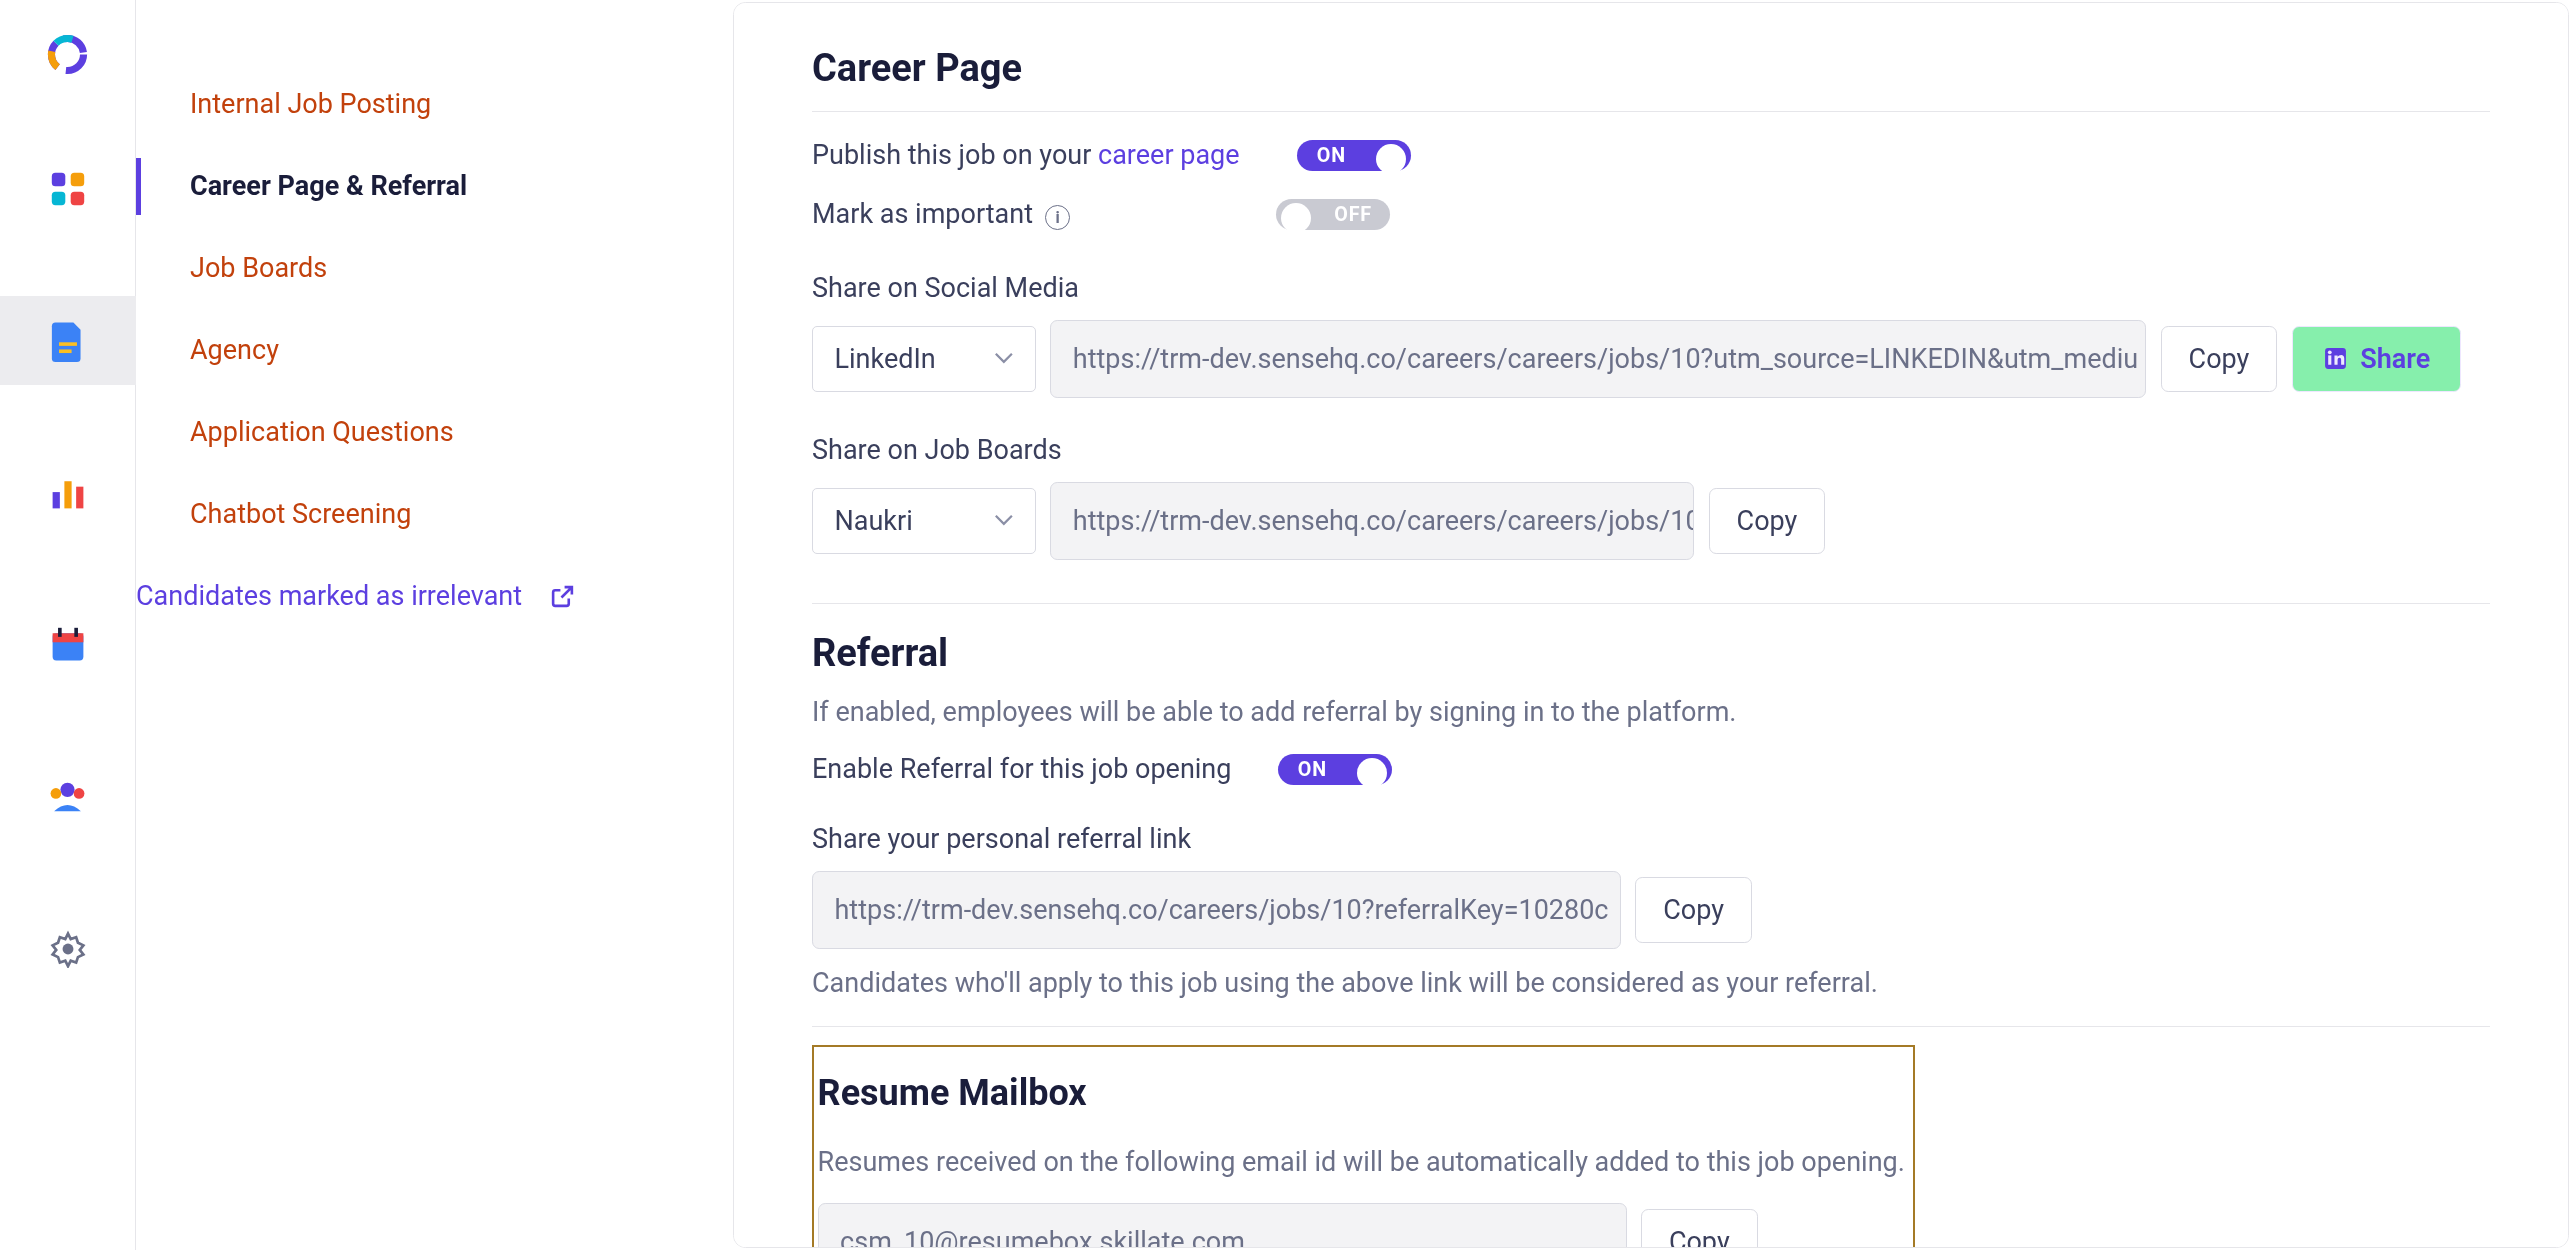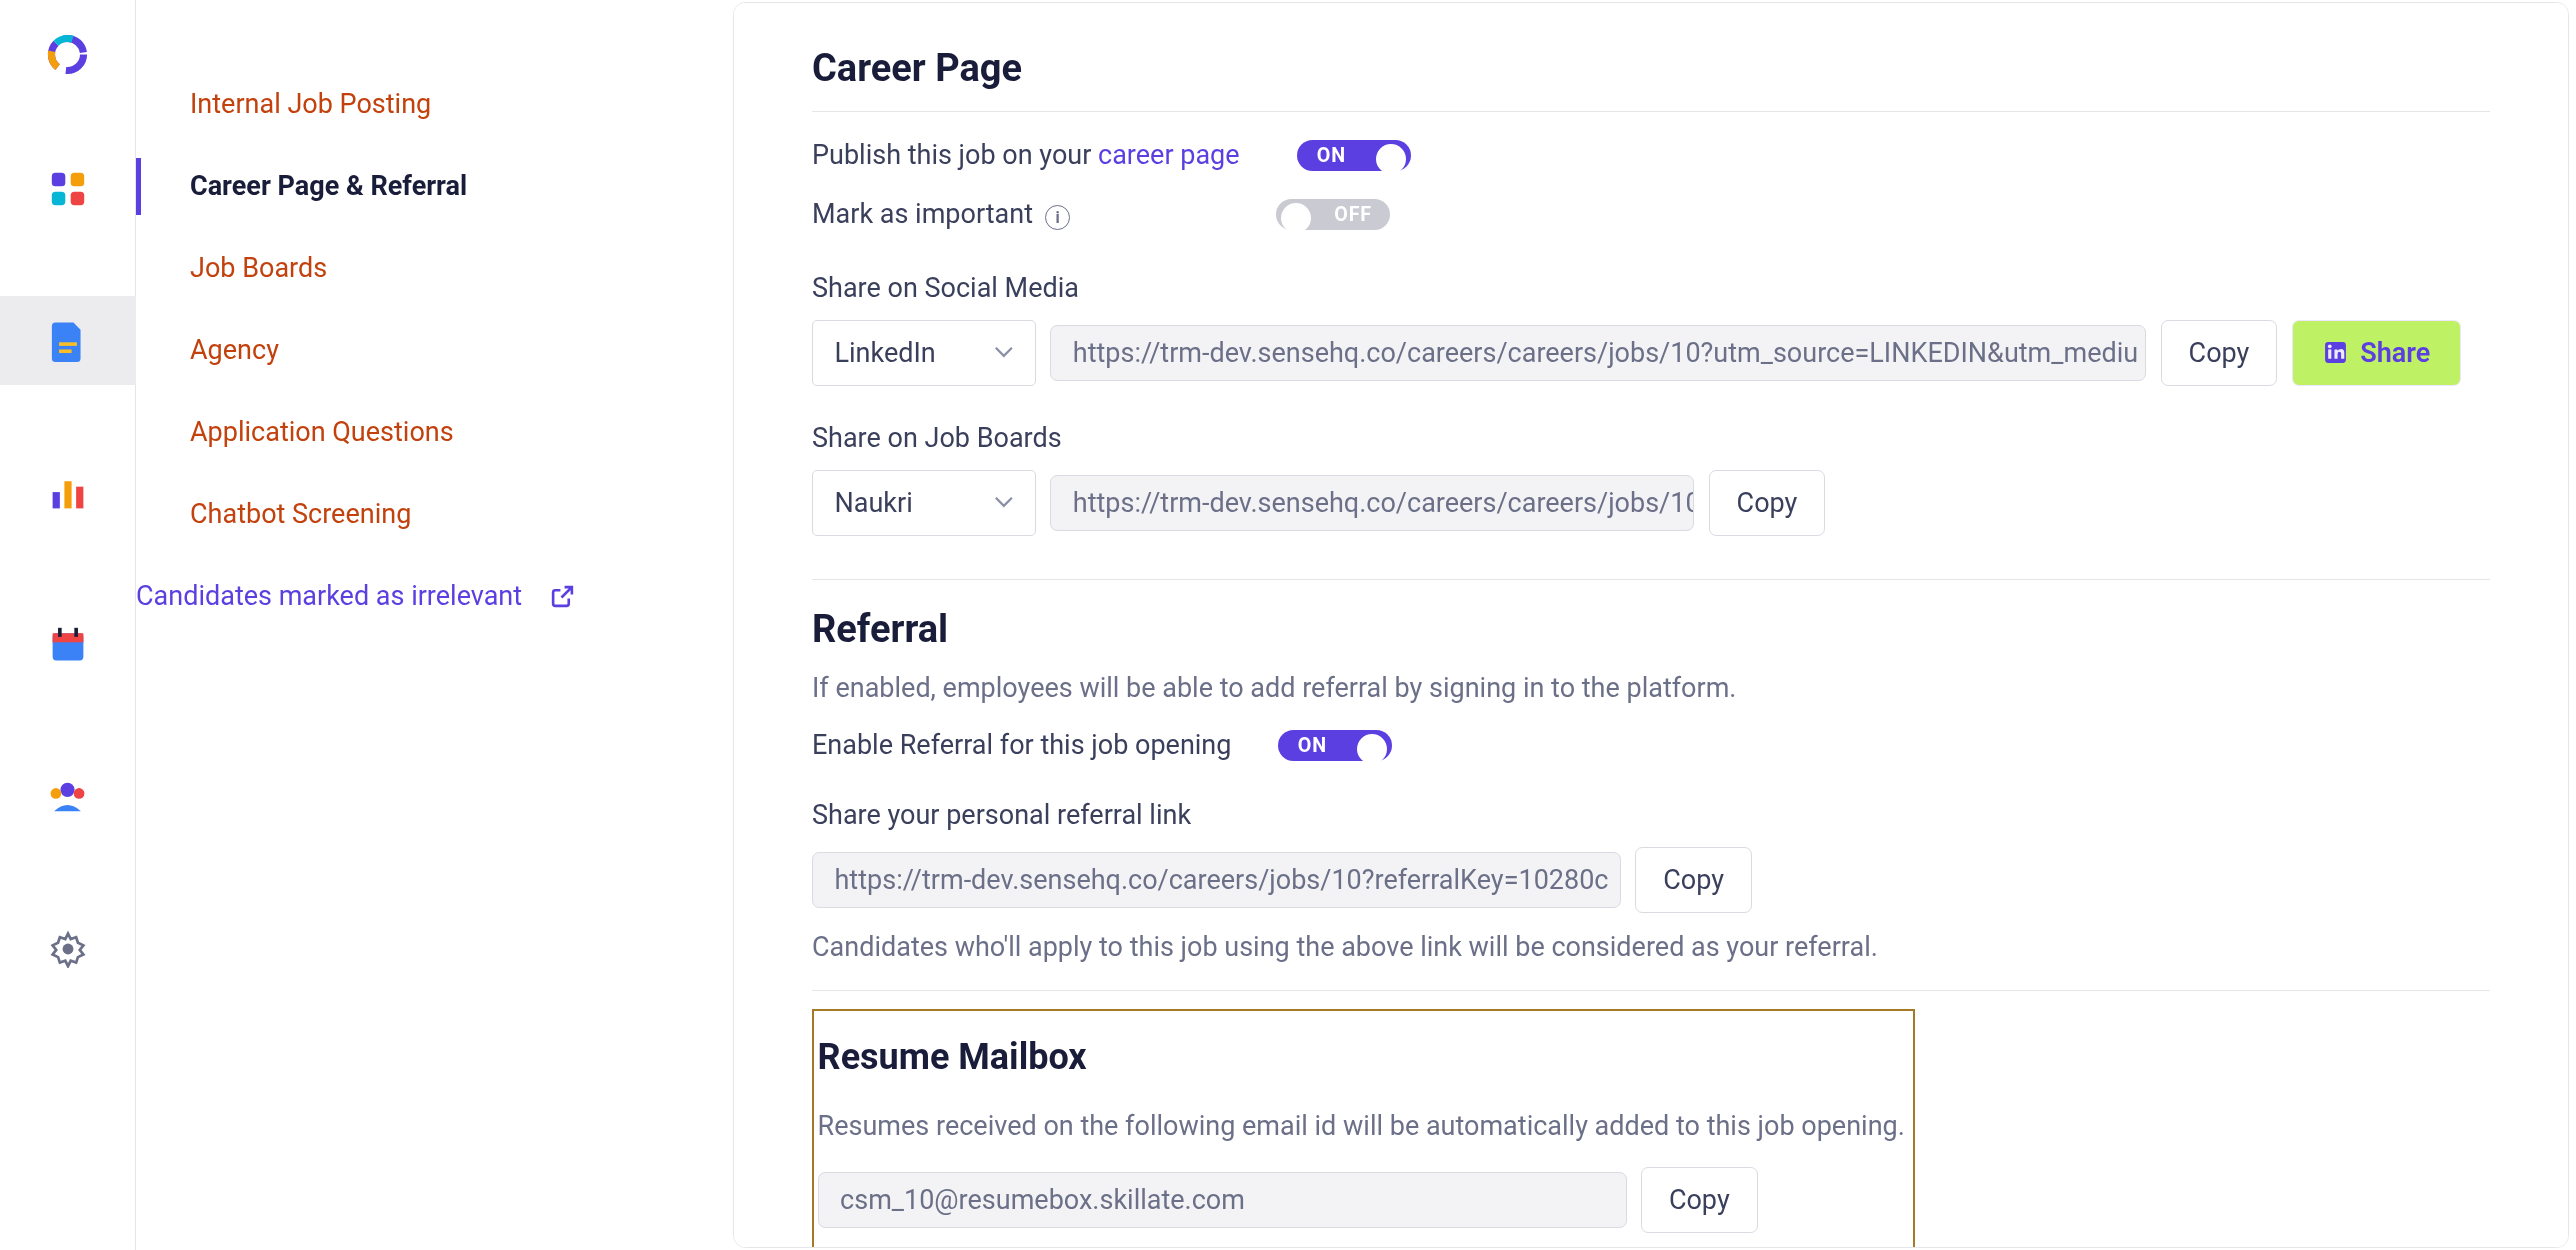--- a/index.html
+++ b/index.html
@@ -26,26 +26,26 @@
 .toggle.off { background: #c9cad2; }
 .toggle .knob { position: absolute; width: 30px; height: 30px; background: #fff; border-radius: 50%; top: 4.5px; }
 .toggle.on .knob { right: 5.4px; }
 .toggle.off .knob { left: 5.4px; }
 .toggle .txt { color: #fff; font-size: 19.7px; font-weight: 700; letter-spacing: 0.9px; }
 .toggle.on .txt { margin-left: 19.7px; }
 .toggle.off .txt { margin-left: auto; margin-right: 18px; }
 .field-label { font-size: 27px; color: #3a3f5c; margin-bottom: 16px; }
 .hstack { display: flex; align-items: center; gap: 14.3px; }
 .select { width: 224px; height: 66px; border: 1.3px solid #d9dae2; border-radius: 5px; background: #fff; display: flex; align-items: center; justify-content: space-between; padding: 0 21.5px; font-size: 27px; color: #3a3f5c; cursor:pointer; }
-.url-input { height: 56px; border: 1.3px solid #d9dae2; background: #f3f3f5; border-radius: 7.2px; padding: 0 21.5px; font-size: 27px; color: #6b7088; display: flex; align-items: center; overflow: hidden; white-space: nowrap; }
+.url-input { height: 78px; border: 1.3px solid #d9dae2; background: #f3f3f5; border-radius: 7.2px; padding: 0 21.5px; font-size: 27px; color: #6b7088; display: flex; align-items: center; overflow: hidden; white-space: nowrap; }
 .url-input.w1 { width: 1096px; }
 .url-input.w2 { width: 644px; }
 .url-input.w3 { width: 809px; }
 .btn { height: 66px; border: 1.3px solid #d9dae2; border-radius: 7.2px; background: #fff; padding: 0 27px; font-size: 27px; color: #3a3f5c; display: flex; align-items: center; justify-content:center; cursor: pointer; }
-.btn.share { background: #bef264; border-color: #eee7ff; color: #5c3fe0; font-weight: 600; gap: 12.5px; padding: 0 30px; }
+.btn.share { background: #86efac; border-color: #eee7ff; color: #5c3fe0; font-weight: 600; gap: 12.5px; padding: 0 30px; }
 .section-gap { margin-top: 43px; }
 .desc { font-size: 27px; color: #6b7088; margin-bottom: 25px; }
 .highlight-box { border: 2.7px solid #a47a26; padding: 25px 0 25px 0; margin-top: 18px; width: 1103px; }
 .highlight-box .inner { padding: 0 0 0 3.6px;}
 svg { display: block; }
 </style>
 </head>
 <body>
 
 <div class="app">

